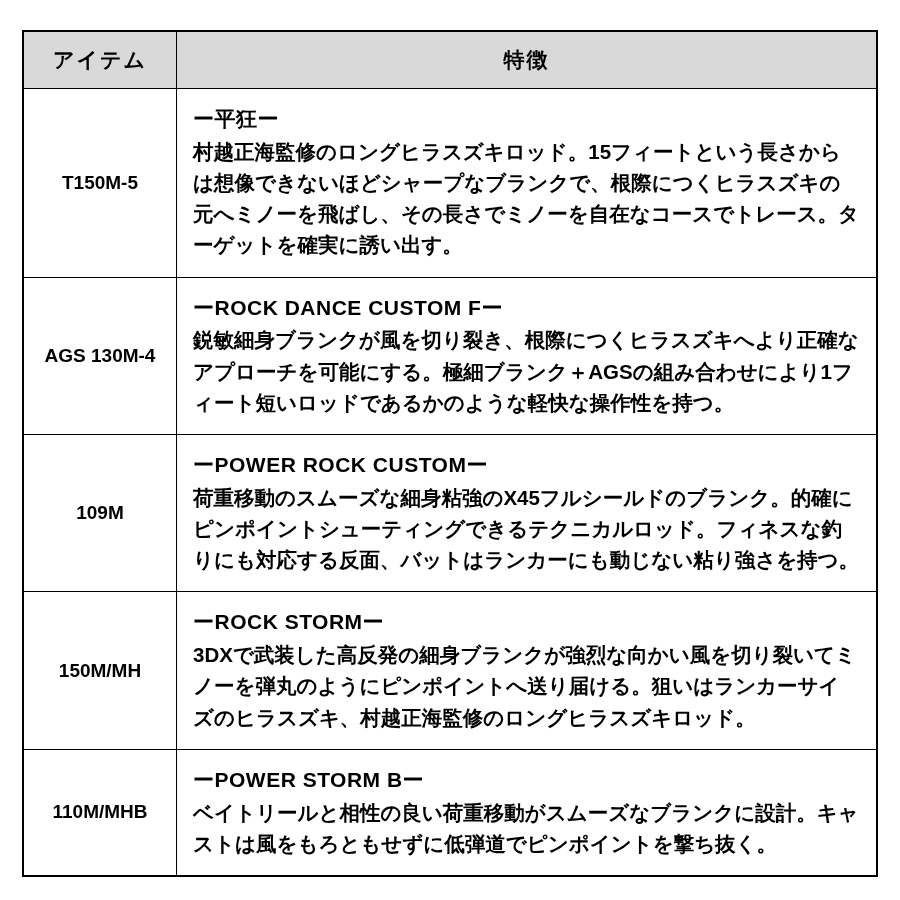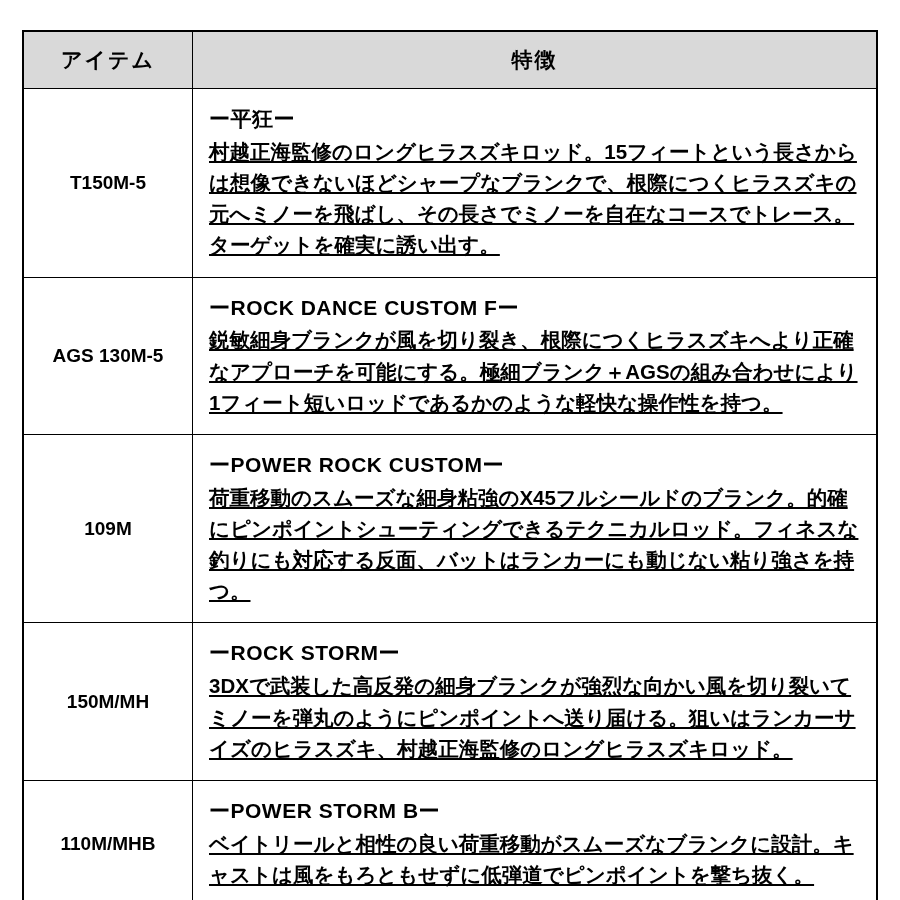--- a/index.html
+++ b/index.html
@@ -30,21 +30,21 @@
     border: 1px solid #000000;
     vertical-align: middle;
   }
   thead th {
     background: #d9d9d9;
     font-weight: bold;
     font-size: 21px;
     letter-spacing: 2px;
     height: 48px;
     text-align: center;
-    padding: 4px 8px;
+    padding: 4px 0;
   }
   th.col-item { width: 152px; }
   th.col-feature { width: auto; text-align: center; }
 
   td.item {
     text-align: center;
     font-size: 19px;
     font-weight: bold;
     padding: 6px 20px;
     line-height: 1.35;
@@ -60,21 +60,20 @@
   .feature-title {
     display: block;
     margin-bottom: 1px;
     font-weight: bold;
     font-size: 21px;
     letter-spacing: 0.5px;
   }
   .feature-body {
     display: block;
     font-weight: bold;
-    text-decoration: underline;
   }
 </style>
 </head>
 <body>
 
 <div class="page">
   <table class="spec">
     <thead>
       <tr>
         <th class="col-item">アイテム</th>
@@ -83,21 +82,21 @@
     </thead>
     <tbody>
       <tr>
         <td class="item">T150M-5</td>
         <td class="feature">
           <span class="feature-title">ー平狂ー</span>
           <span class="feature-body">村越正海監修のロングヒラスズキロッド。15フィートという長さからは想像できないほどシャープなブランクで、根際につくヒラスズキの元へミノーを飛ばし、その長さでミノーを自在なコースでトレース。ターゲットを確実に誘い出す。</span>
         </td>
       </tr>
       <tr>
-        <td class="item">AGS 130M-5</td>
+        <td class="item">AGS 130M-4</td>
         <td class="feature">
           <span class="feature-title">ーROCK DANCE CUSTOM Fー</span>
           <span class="feature-body">鋭敏細身ブランクが風を切り裂き、根際につくヒラスズキへより正確なアプローチを可能にする。極細ブランク＋AGSの組み合わせにより1フィート短いロッドであるかのような軽快な操作性を持つ。</span>
         </td>
       </tr>
       <tr>
         <td class="item">109M</td>
         <td class="feature">
           <span class="feature-title">ーPOWER ROCK CUSTOMー</span>
           <span class="feature-body">荷重移動のスムーズな細身粘強のX45フルシールドのブランク。的確にピンポイントシューティングできるテクニカルロッド。フィネスな釣りにも対応する反面、バットはランカーにも動じない粘り強さを持つ。</span>

